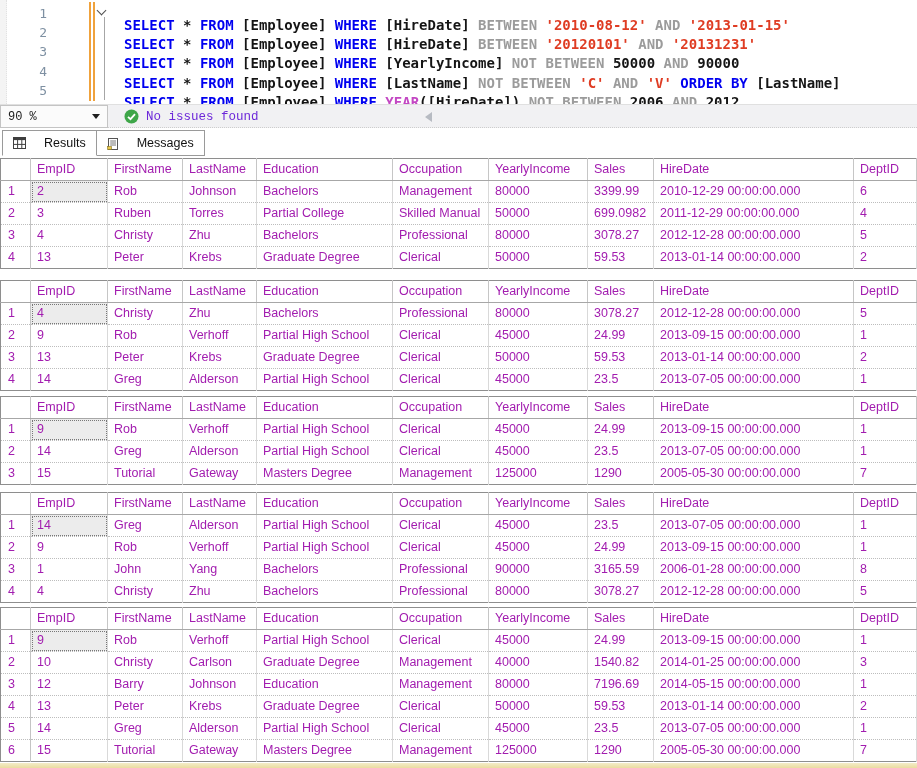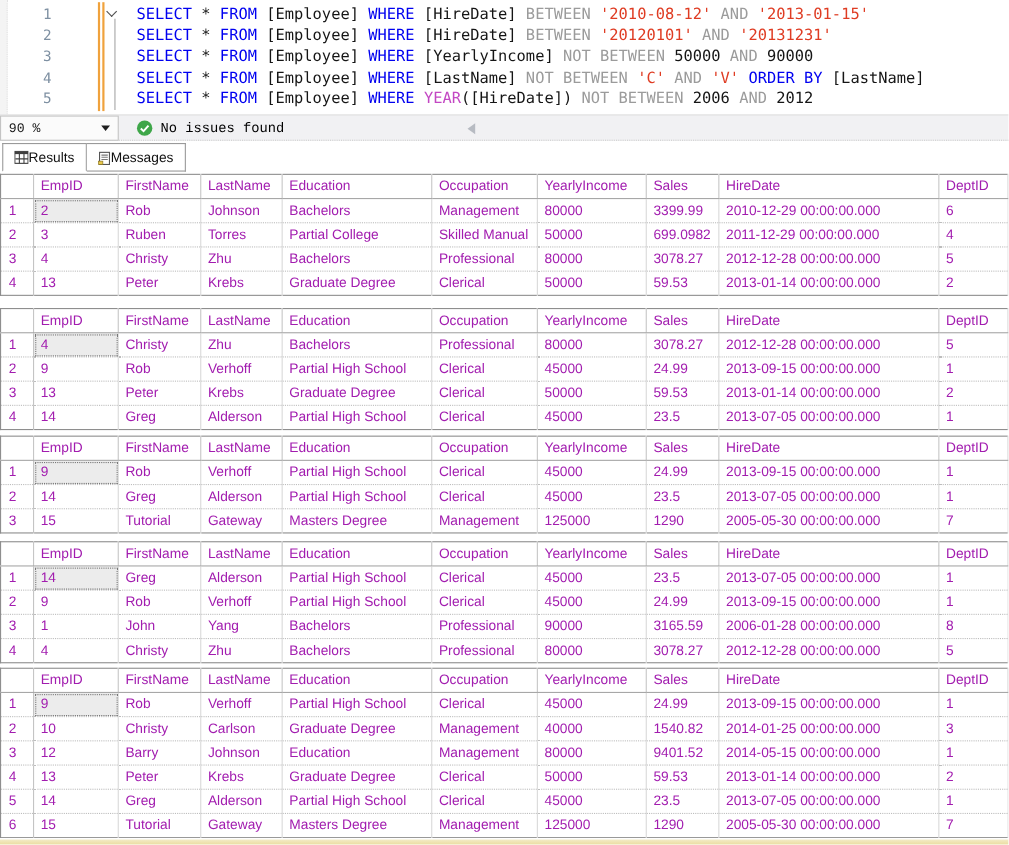--- a/index.html
+++ b/index.html
@@ -10,49 +10,49 @@
   }
 
   
   .editor { position:relative; height:104px; background:#fff; }
   .bp-margin { position:absolute; left:0; top:0; bottom:0; width:7px; background:#f4f4f4; border-right:1px dotted #e2e2e2; }
   .code-lines { position:relative; padding-top:4px; }
   .code-line { display:flex; height:19.2px; line-height:19.2px; white-space:pre; }
   .ln { width:47px; text-align:right; color:var(--line-number,#7E90A2);
         font-family:"DejaVu Sans Mono","Liberation Mono",monospace; font-size:13px; }
   .code { margin-left:77px; font-family:"DejaVu Sans Mono","Liberation Mono",monospace;
-          font-size:14px; font-weight:400; color:var(--plain,#151515); }
+          font-size:14px; font-weight:700; color:var(--plain,#151515);margin-top:12px; }
   .tk-k { color:var(--keyword,#0000F0); }
   .tk-g { color:var(--operator,#9B9B9B); }
   .tk-s { color:var(--string,#DF3C23); }
   .tk-f { color:var(--function,#C347C3); }
   .tk-n { color:var(--number,#151515); }
   .tk-p { color:var(--plain,#151515); }
   .change-bar { position:absolute; left:89px; top:2px; height:99px; width:6px;
                 border-left:2px solid var(--change-bar,#F0A23C); border-right:2px solid var(--change-bar,#F0A23C); }
   .fold-chevron { position:absolute; left:98px; top:7px; width:7px; height:7px;
                   border-right:1.6px solid #4f4f4f; border-bottom:1.6px solid #4f4f4f; transform:rotate(45deg); }
   .fold-line { position:absolute; left:104px; top:17px; height:83px; border-left:1px solid #a6a6a6; }
 
   
   .editor-status { position:relative; height:24px; background:#f1f1f3;
                    border-top:1px solid #e0e0e0; border-bottom:1px dotted #cdcdcd;font-family:Liberation Mono, monospace; }
   .zoom-box { position:absolute; left:0; top:0; width:108px; height:23px; background:#fbfbfb;
               border:1px solid #c4c4c4; display:flex; align-items:center; padding:0 7px; font-size:12px; color:#1a1a1a; }
   .zoom-caret { margin-left:auto; width:0; height:0; border-left:4px solid transparent;
                 border-right:4px solid transparent; border-top:5px solid #1f1f1f; }
   .health { position:absolute; left:124px; top:0; height:23px; display:flex; align-items:center; gap:7px; }
-  .health-text { font-size:12.5px; color:#000000; }
+  .health-text { font-size:12.5px; color:#6d28d9; }
   .scroll-left-arrow { position:absolute; left:425px; top:7px; width:0; height:0;
                        border-top:5px solid transparent; border-bottom:5px solid transparent;
                        border-right:7px solid #b7bbc2; }
 
   
   .tabbar { height:29px; background:#fff; display:flex; align-items:flex-start; padding:2px 0 0 2px; }
-  .tab { height:26px; display:flex; align-items:center; gap:0; padding:12px 10px;
+  .tab { height:26px; display:flex; align-items:center; gap:18px; padding:12px 10px;
          font-size:12.5px; color:#111; background:#fff; border:1px solid #9a9a9a; }
   .tab.active { border-bottom:1px solid #fff; }
   .tab.inactive { border-left:none; }
 
   
   .results { height:605px; overflow:hidden; padding-top:1px; background:#fff; }
   table.grid { border-collapse:collapse; table-layout:fixed; width:916px;
                font-size:12.5px; color:#a21caf; }
   table.grid { border:1px solid #8e8e8e; }
   table.grid th, table.grid td { height:21px; line-height:21px; padding:0 2px 0 6px;
@@ -484,21 +484,21 @@
             <td>3</td>
           </tr>
           <tr>
             <td class="rowhead">3</td>
             <td>12</td>
             <td>Barry</td>
             <td>Johnson</td>
             <td>Education</td>
             <td>Management</td>
             <td>80000</td>
-            <td>9401.52</td>
+            <td>7196.69</td>
             <td>2014-05-15 00:00:00.000</td>
             <td>1</td>
           </tr>
           <tr>
             <td class="rowhead">4</td>
             <td>13</td>
             <td>Peter</td>
             <td>Krebs</td>
             <td>Graduate Degree</td>
             <td>Clerical</td>

